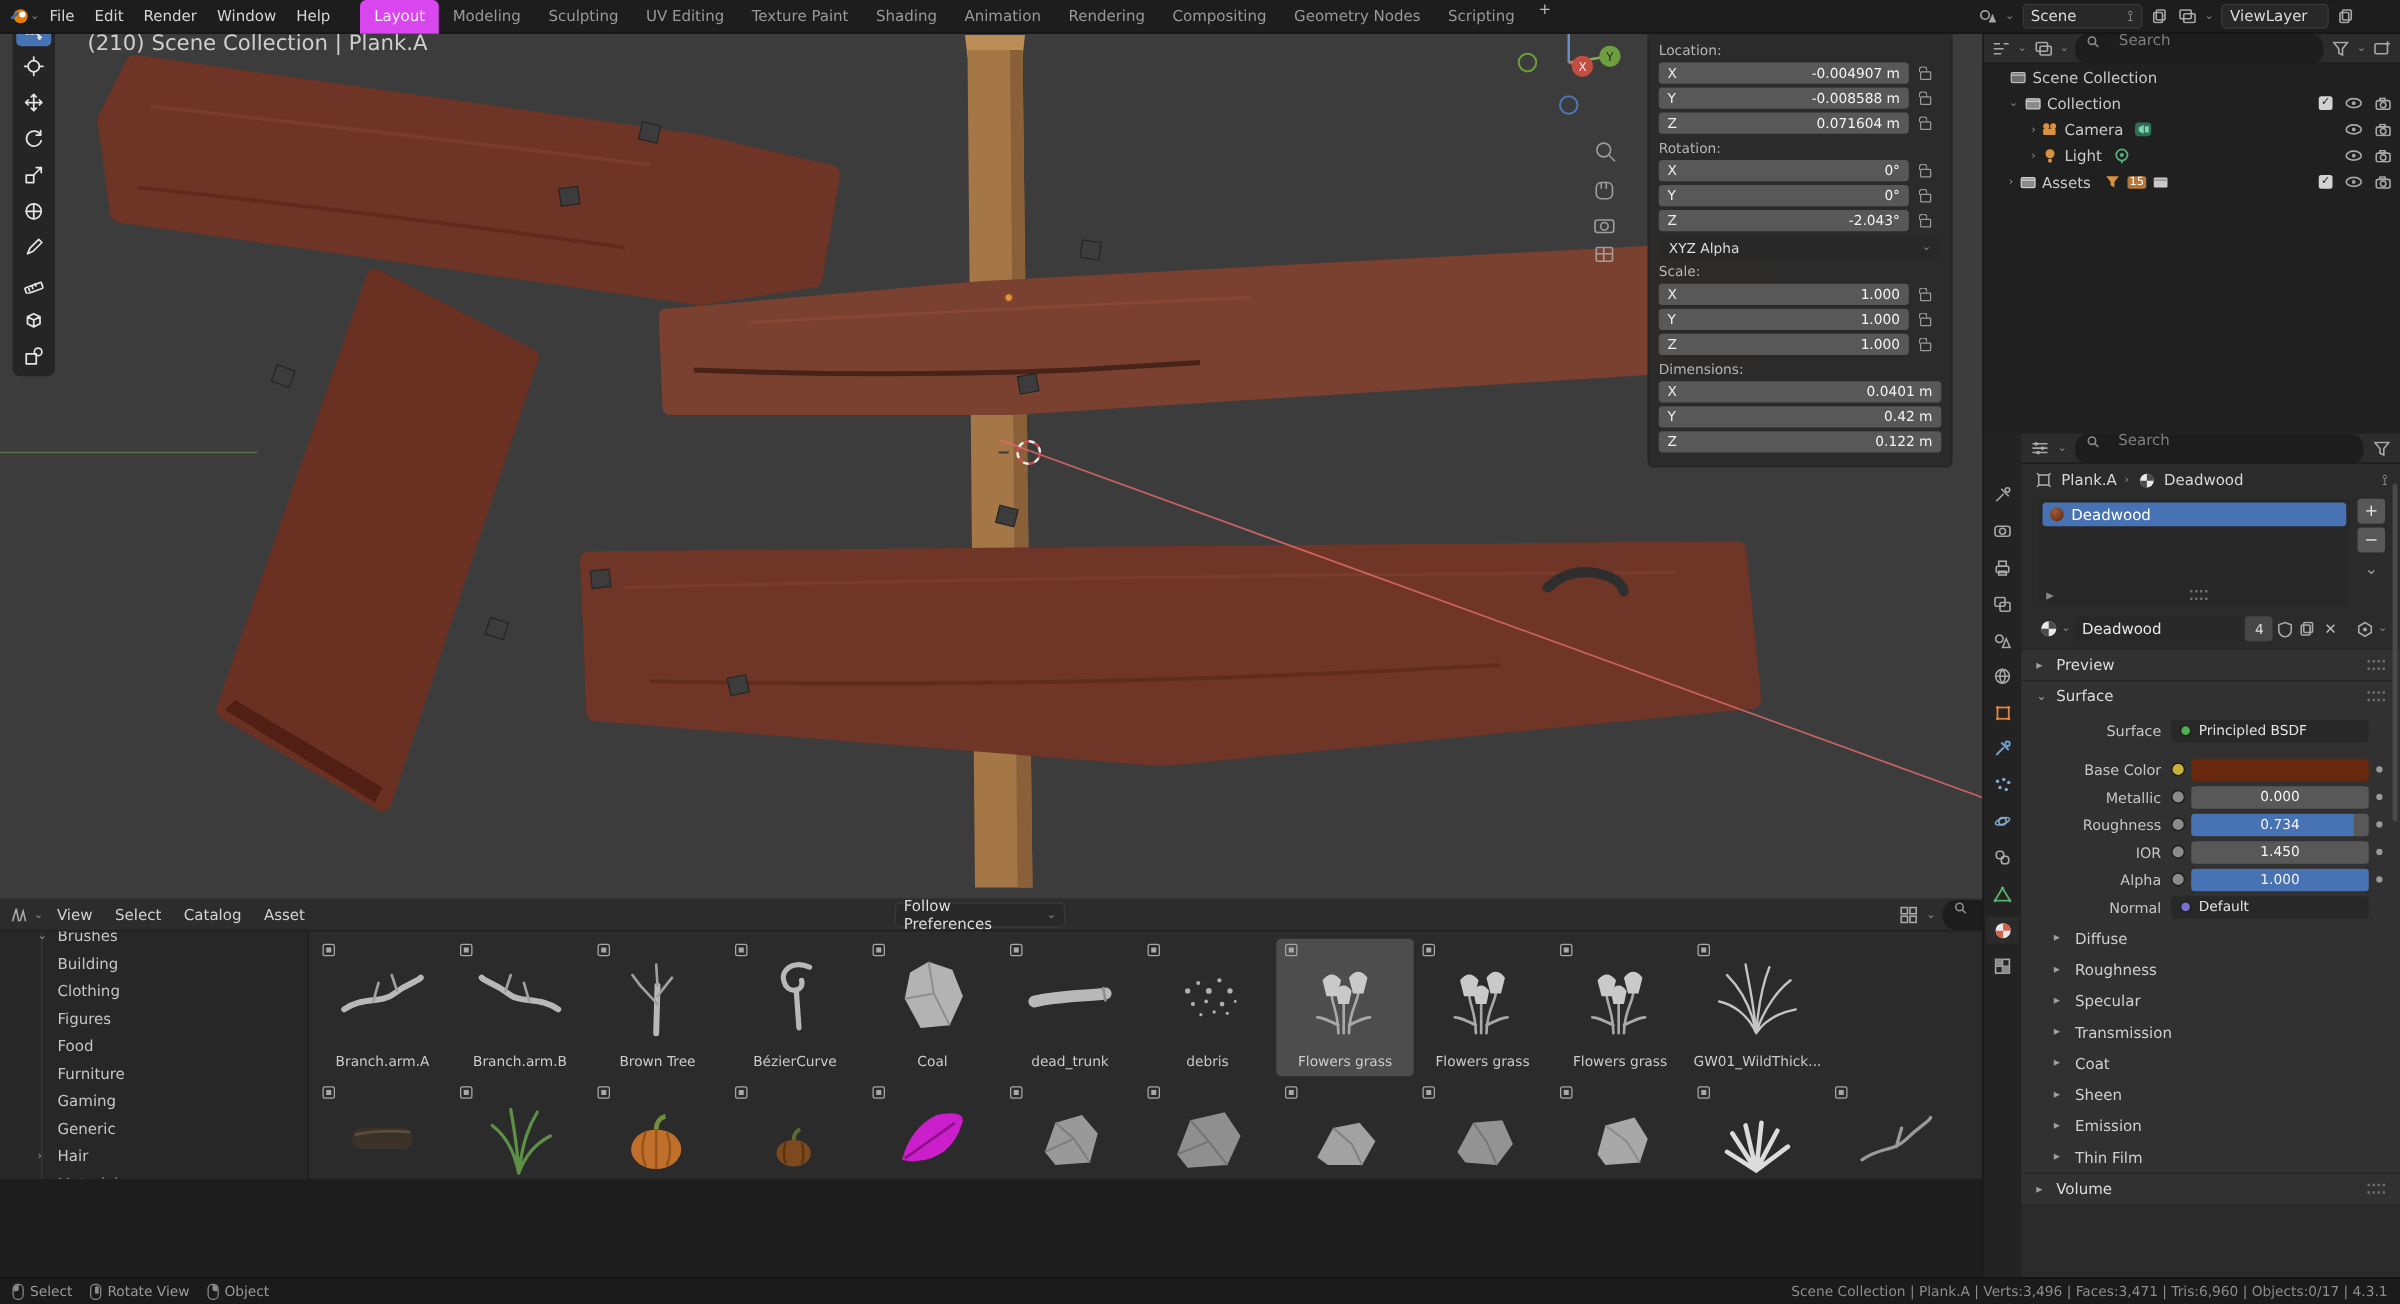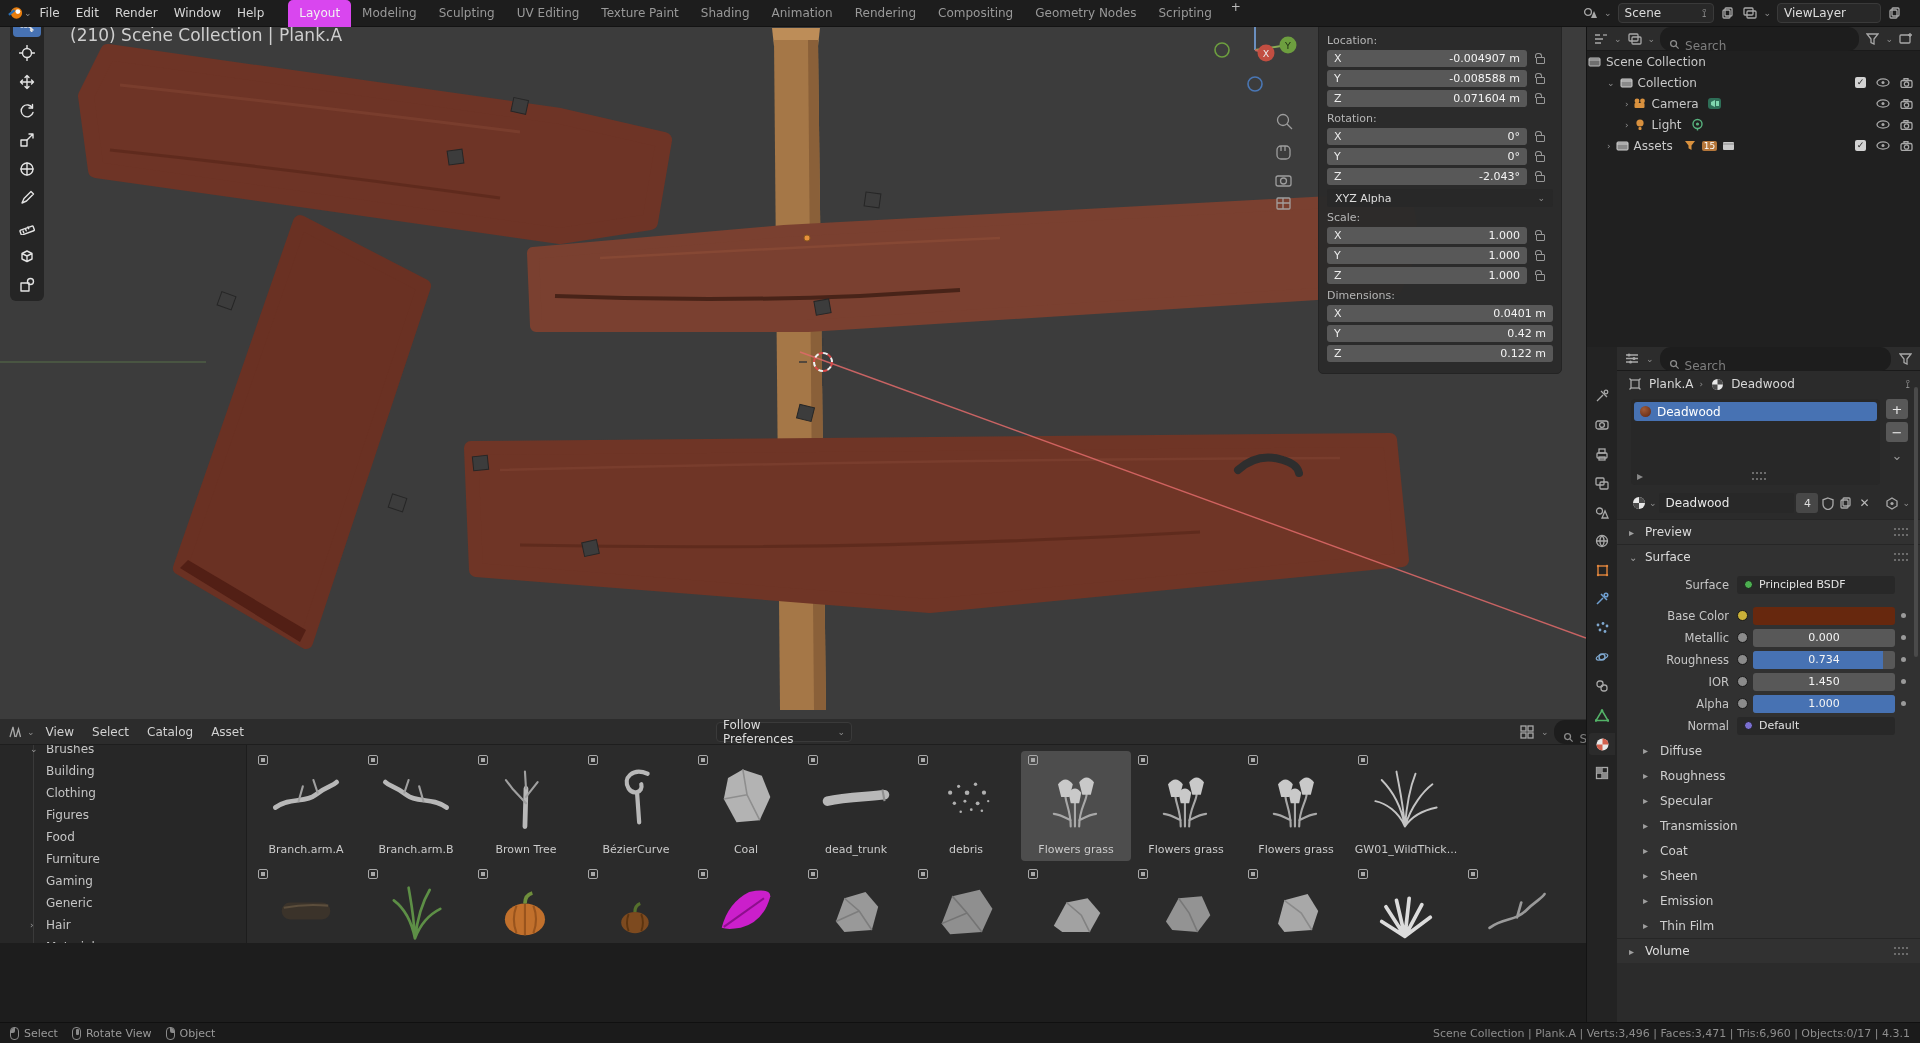--- a/index.html
+++ b/index.html
@@ -23,21 +23,21 @@
 .dropbtn{display:flex;align-items:center;gap:5px;background:#282828;border-radius:4px;height:19px;padding:0 7px;color:#dcdcdc}
 .hmenu{padding:1px 7px;color:#d2d2d2}
 #r2center{position:absolute;left:672px;top:0;height:100%;display:flex;align-items:center;gap:5px}
 #r2right{position:absolute;right:6px;top:0;height:100%;display:flex;align-items:center;gap:5px}
 .ico{width:16px;height:16px;flex:none;display:flex;align-items:center;justify-content:center}
 .ibtn{border-radius:3px;padding:1px}
 .ibtn.on{background:#4772b3}
 
 #row3{position:relative;height:28px;background:#303030;border-bottom:1px solid #1a1a1a;display:flex;align-items:center;padding:0 6px}
 #r3tools{position:absolute;left:518px;display:flex;align-items:center;gap:5px}
-.srch{display:flex;align-items:flex-start;gap:5px;background:#1d1d1d;border-radius:11px;height:20px;padding:12px 9px}
+.srch{display:flex;align-items:flex-end;gap:15px;background:#1d1d1d;border-radius:11px;height:20px;padding:12px 9px}
 .srch input{background:transparent;border:none;outline:none;color:#cfcfcf;font-family:inherit;font-size:12px;width:150px}
 .srch input::placeholder{color:#7f7f7f}
 .mg{width:11px;height:11px;stroke:#8d8d8d;fill:none;stroke-width:1.4}
 #opts{position:absolute;right:10px;display:flex;gap:5px;align-items:center;color:#d6d6d6}
 
 #vp{position:relative;height:719px;background:#3c3c3c;overflow:hidden}
 #vpsvg{position:absolute;left:0;top:0}
 #ovl{position:absolute;left:70px;top:10px;line-height:17px;color:#d8d8d8;font-size:17px}
 #ovl .l2{color:#cfcfcf}
 #toolbar{position:absolute;left:10px;top:7px;width:34px;background:rgba(34,34,34,.88);border-radius:6px;padding:3px;display:flex;flex-direction:column;gap:2px}
@@ -75,21 +75,21 @@
 .tile{width:110px;display:flex;flex-direction:column;align-items:center;border-radius:4px;padding-top:2px}
 .tile.sel{background:#4d4d4d}
 .thumb{position:relative;width:100px;height:90px;display:flex;align-items:center;justify-content:center}
 .thumb svg{width:74px;height:74px}
 .badge{position:absolute;left:2px;top:2px;width:10px;height:10px;border:1px solid #a8a8a8;border-radius:2px}
 .badge::after{content:"";position:absolute;left:2px;top:2px;width:4px;height:4px;background:#a8a8a8}
 .tname{height:18px;font-size:11px;color:#cbcbcb;max-width:106px;overflow:hidden;white-space:nowrap;text-overflow:ellipsis}
 
 #outliner{height:320px;background:#202020;display:flex;flex-direction:column}
 #ohead{height:24px;background:#2c2c2c;border-bottom:1px solid #1a1a1a;display:flex;align-items:center;gap:5px;padding:0 6px}
-.orow{height:21px;display:flex;align-items:center;gap:4px;padding-left:0;color:#c9c9c9;position:relative}
+.orow{height:21px;display:flex;align-items:center;gap:4px;padding-left:20px;color:#c9c9c9;position:relative}
 .orow .rt{position:absolute;right:6px;display:flex;gap:9px;align-items:center}
 .oi{width:15px;height:15px;display:flex;align-items:center;justify-content:center}
 .cb{width:11px;height:11px;background:#d2d2d2;border-radius:2px;color:#222;font-size:9px;line-height:11px;text-align:center}
 .bdg{font-size:9px;color:#fff;background:#b4763a;border-radius:2px;padding:0 2px}
 
 #props{position:relative;height:675px;background:#2b2b2b;display:flex}
 #ptabs{width:30px;background:#232323;display:flex;flex-direction:column;align-items:center;padding-top:38px;gap:7px}
 .ptab{width:26px;height:22px;display:flex;align-items:center;justify-content:center;border-radius:3px 0 0 3px}
 .ptab.on{background:#2b2b2b}
 #pbody{flex:1;position:relative}
@@ -178,21 +178,21 @@
           <rect x="1" y="3" width="7" height="8" rx="1" class="gi" fill="#2c2c2c"></rect>
         </svg>
       </span>
     <span class="ico">
         <svg width="14" height="12" viewBox="0 0 14 12">
           <rect x="1" y="1" width="9" height="7" rx="1" class="gi"></rect>
           <rect x="4" y="4" width="9" height="7" rx="1" class="gi"></rect>
         </svg>
       </span>
       <span class="chev">⌄</span>
-    <span class="tfield" style="width:104px">
+    <span class="tfield" style="width:86px">
         <span>ViewLayer</span>
       </span>
     <span class="ico">
         <svg width="12" height="12" viewBox="0 0 12 12">
           <rect x="3" y="1" width="7" height="8" rx="1" class="gi"></rect>
           <rect x="1" y="3" width="7" height="8" rx="1" class="gi" fill="#2c2c2c"></rect>
         </svg>
       </span>
   </div>
 </div>

